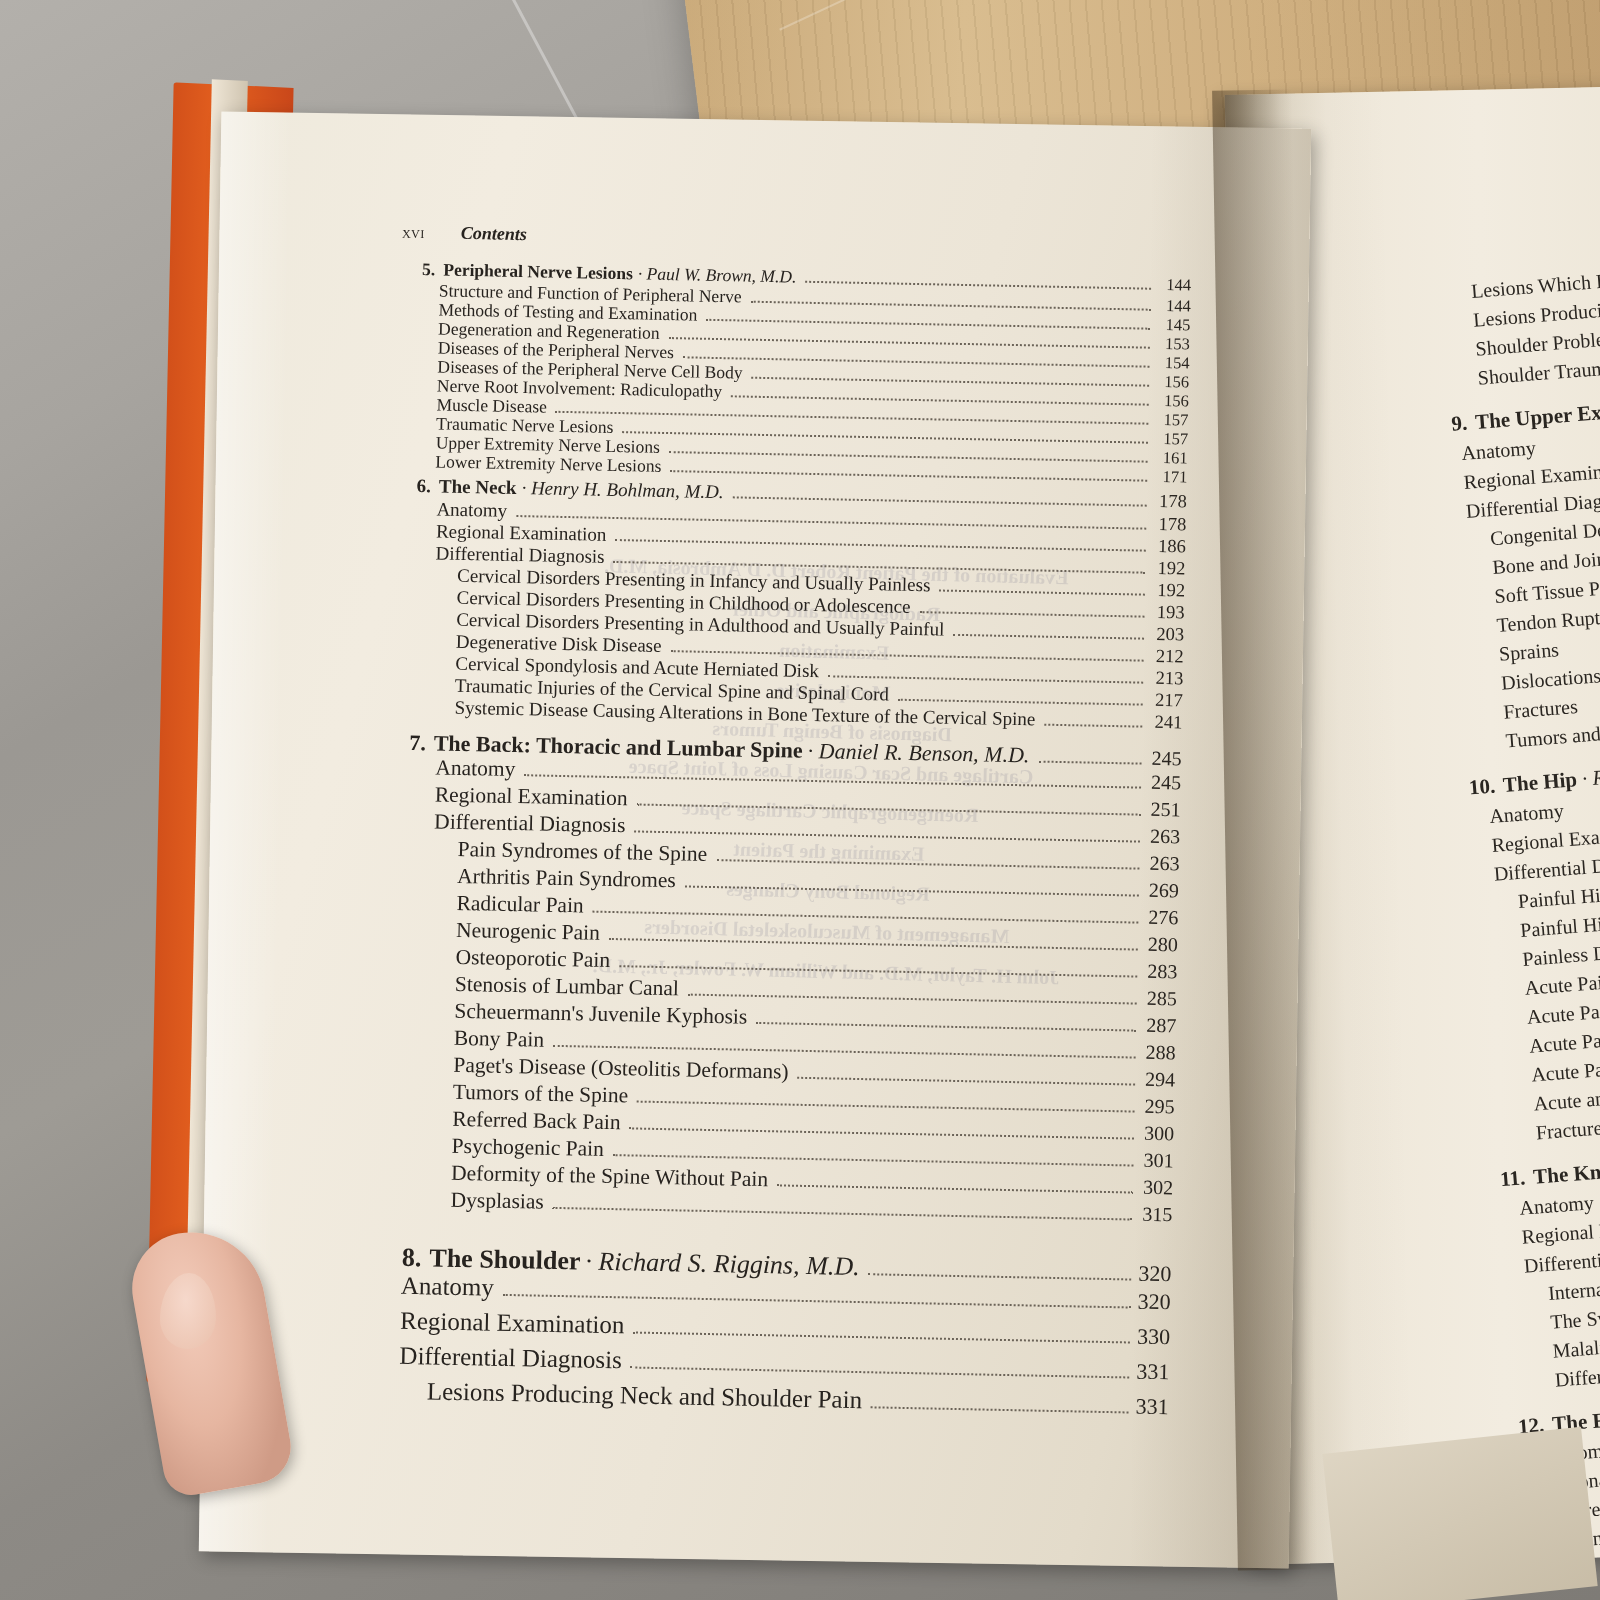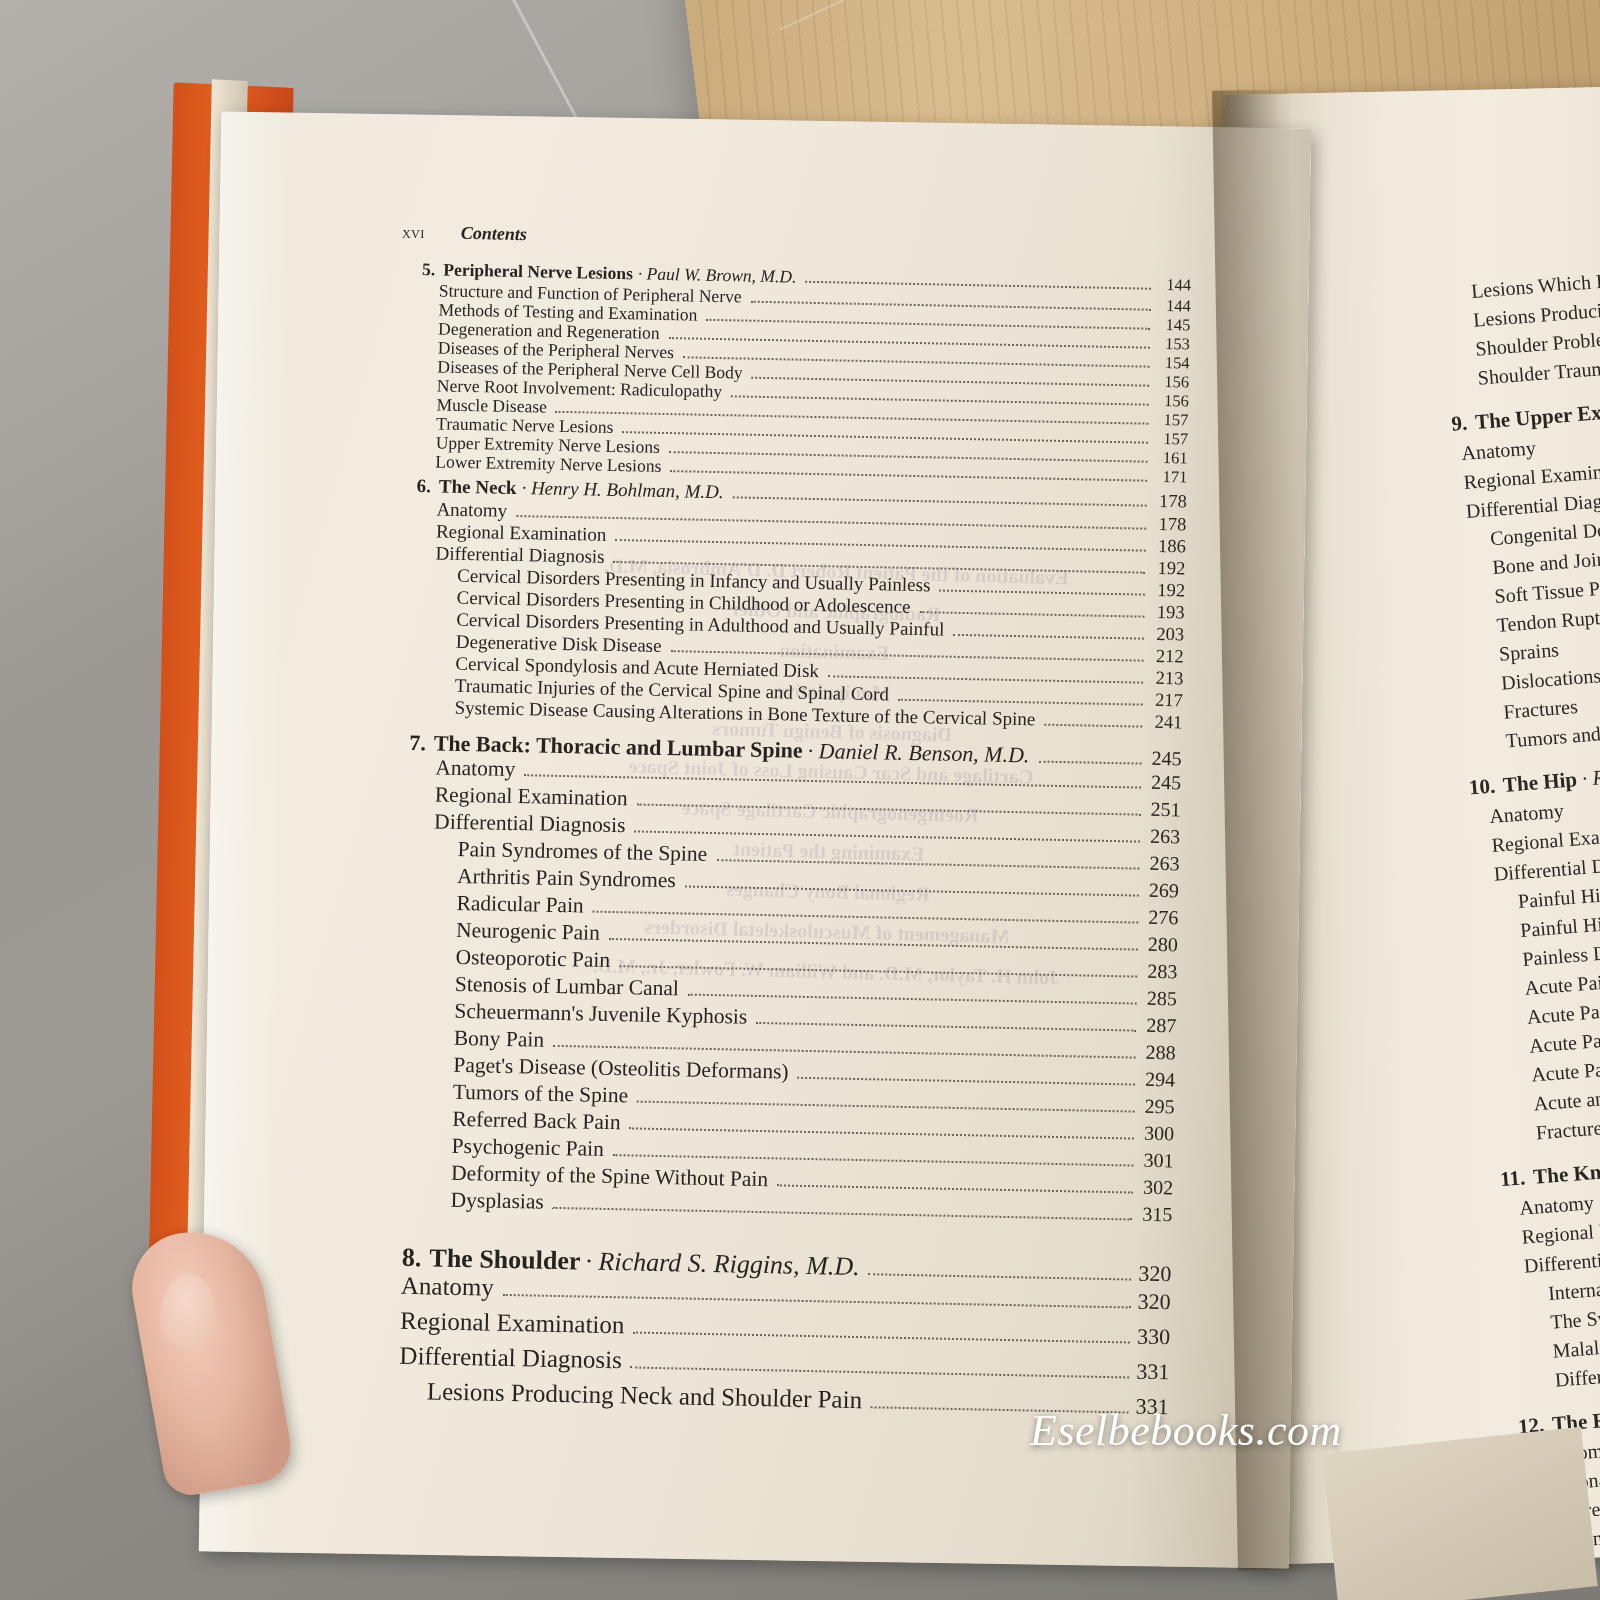--- a/index.html
+++ b/index.html
@@ -731,14 +731,13 @@
     </div>
 
     <div class="gutter-shadow"></div>
     <div class="thumb">
       <div class="thumbnail-nail"></div>
     </div>
   </div>
 
   <div class="page-edge-bottom"></div>
 
-  <div class="watermark">Eselbebooks.com</div>
 </div>
 
 </body></html>

